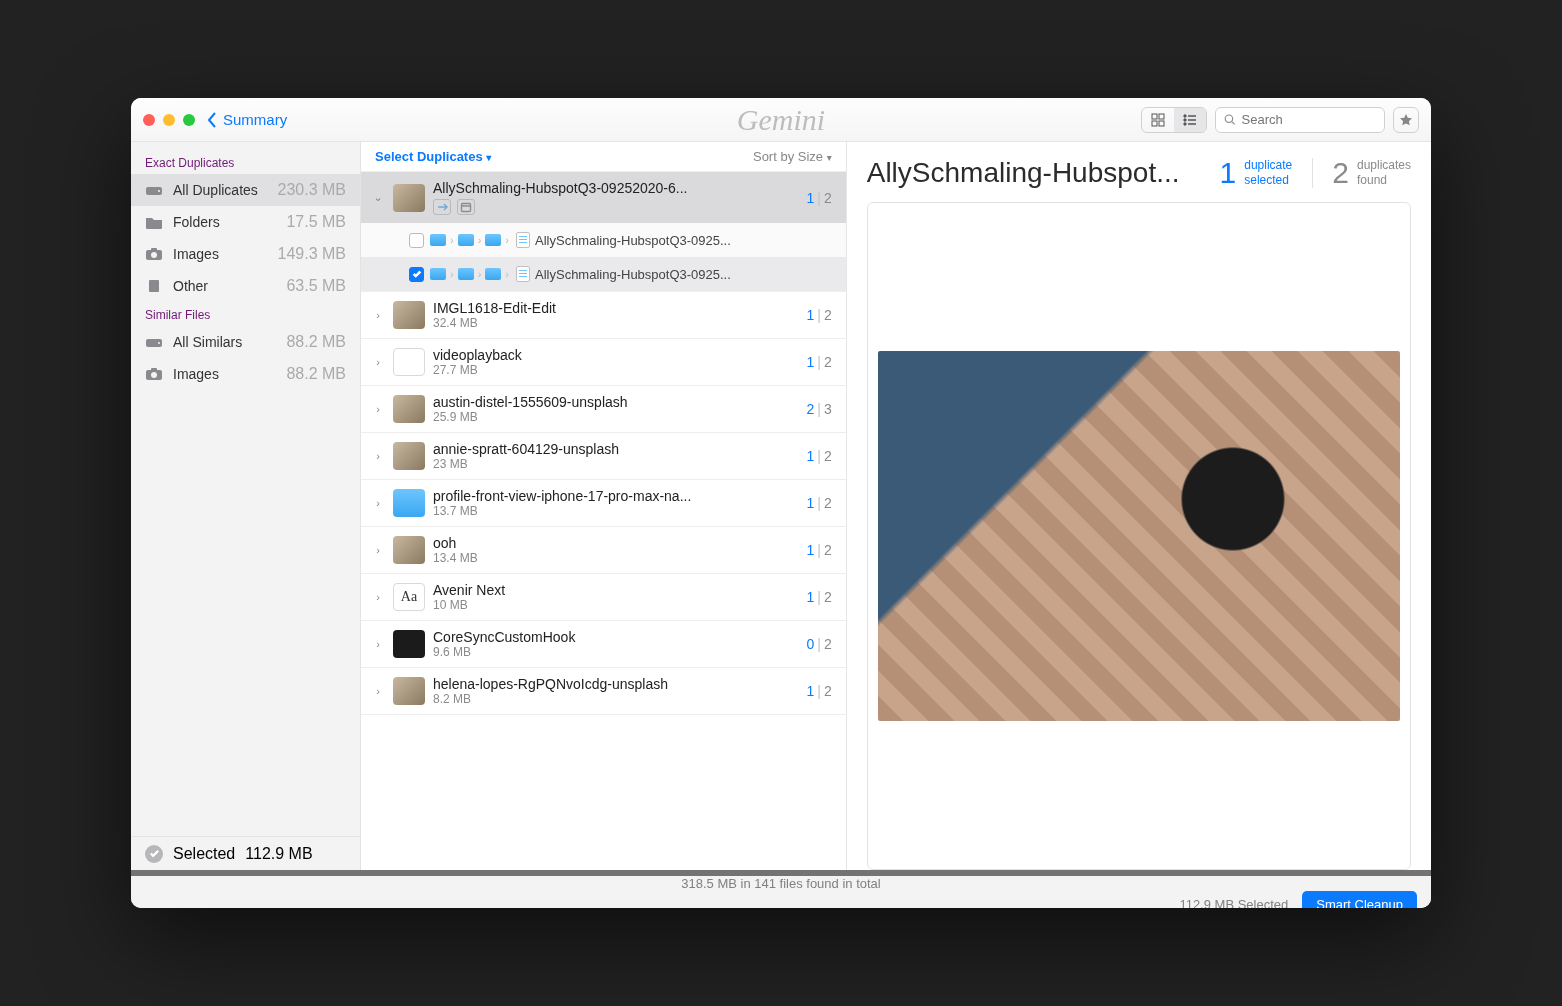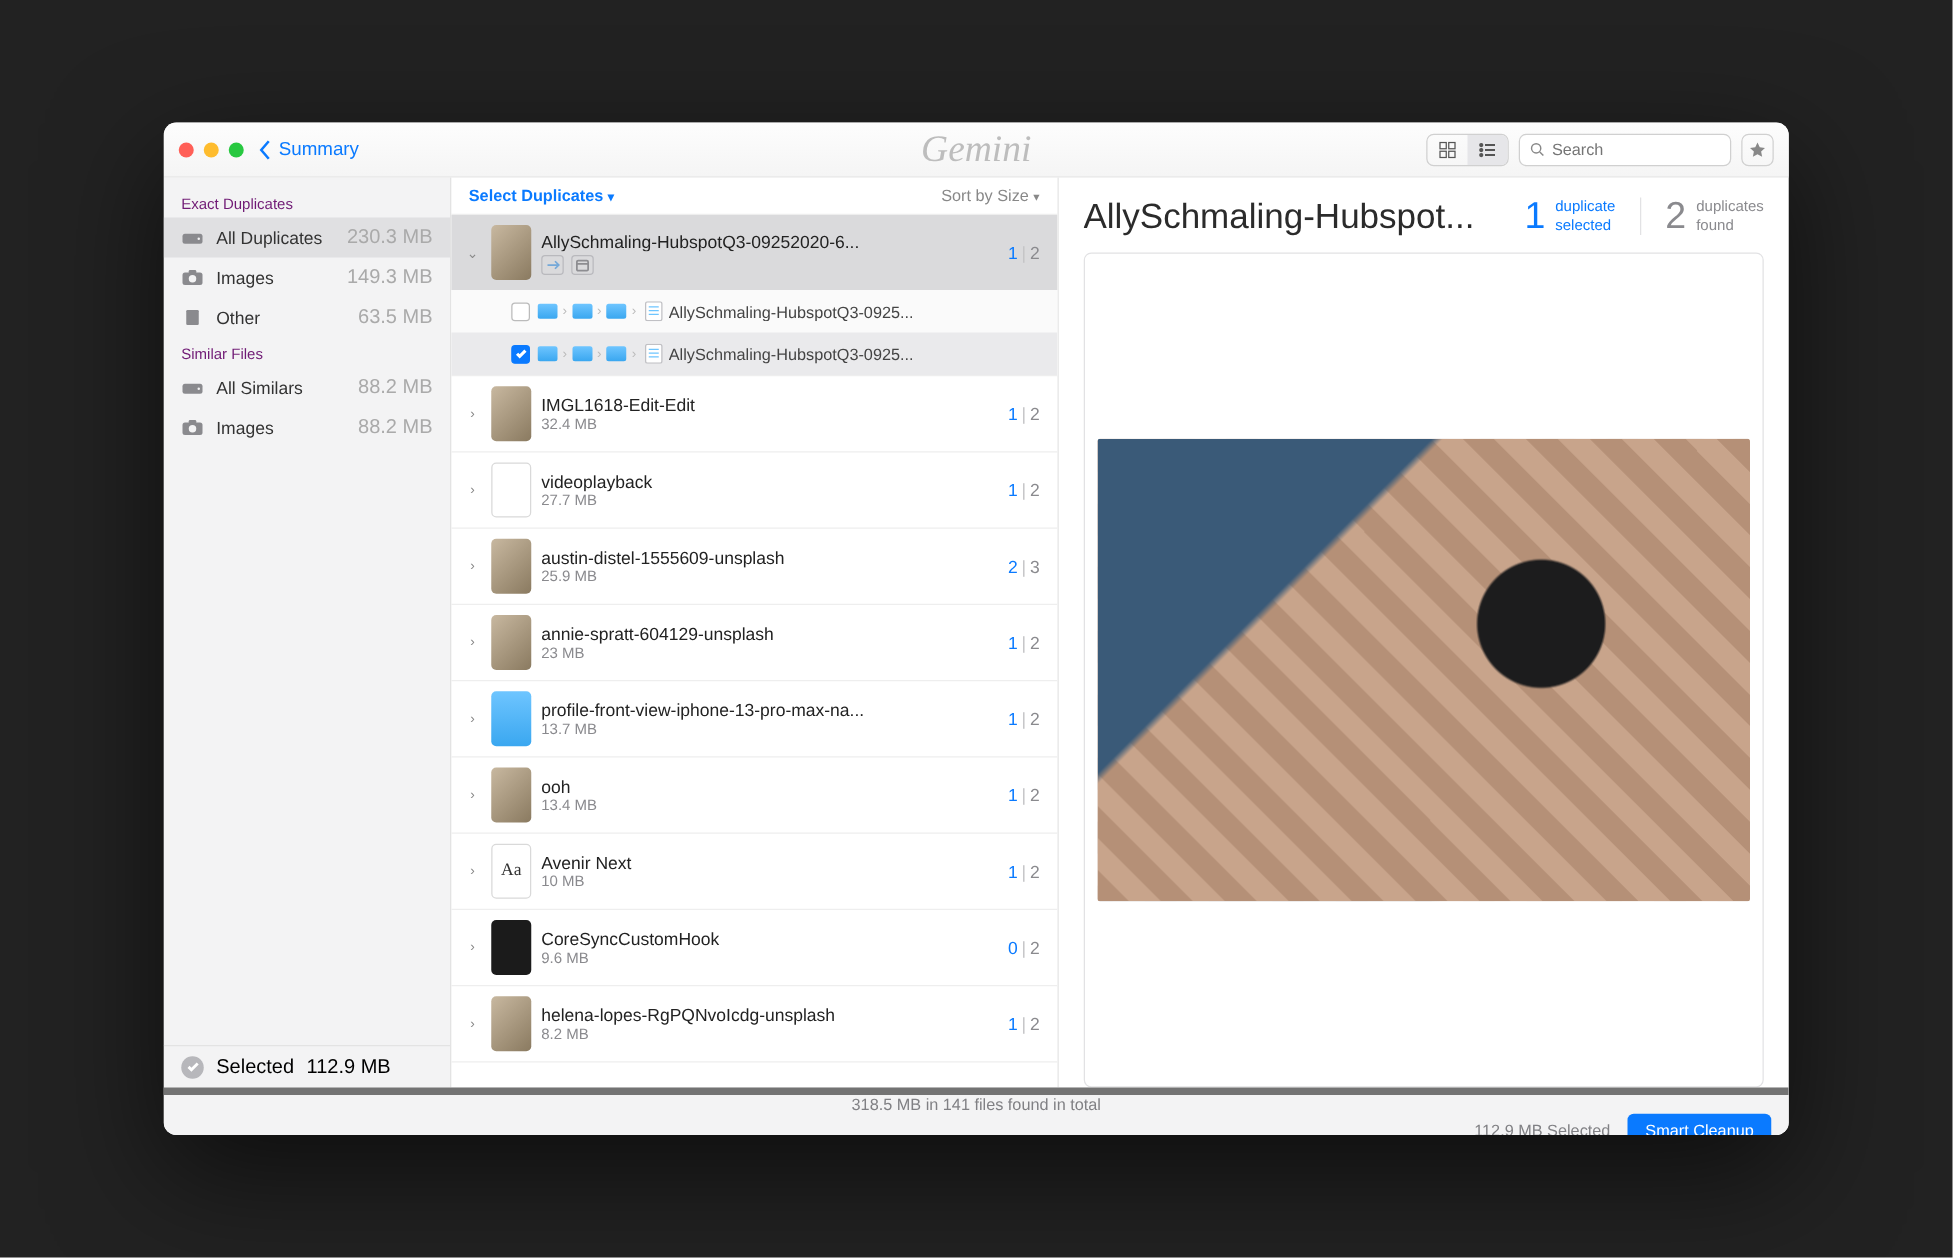--- a/index.html
+++ b/index.html
@@ -66,21 +66,21 @@
   .main { flex:1; display:flex; min-width:0; }
   .list-col { flex:1 1 46%; border-right:1px solid #e5e5e5; display:flex; flex-direction:column; min-width:0;}
   .list-header { height:30px; display:flex; align-items:center; padding:0 14px; font-size:13px; border-bottom:1px solid #eee;}
   .list-header .select-dup{color:#0a7aff;font-weight:600;cursor:pointer;}
   .list-header .sort{margin-left:auto;color:#888;cursor:pointer;}
   .list-body { flex:1; overflow:auto; }
   .group { border-bottom:1px solid #eee; }
   .group-row { display:flex; align-items:center; padding:8px 14px 8px 10px; gap:8px; cursor:pointer;}
   .group.expanded .group-row{background:#dadadc;}
   .disclosure{width:14px;display:flex;justify-content:center;color:#888;font-size:11px;}
-  .thumb{width:32px;height:44px;border-radius:4px;background:linear-gradient(135deg,#c8b8a0,#8a7a60);flex-shrink:0;}
+  .thumb{width:32px;height:28px;border-radius:4px;background:linear-gradient(135deg,#c8b8a0,#8a7a60);flex-shrink:0;}
   .thumb.folder{background:linear-gradient(#6ec5ff,#3aa7f0);}
   .thumb.file{background:#fff;border:1px solid #d9d9d9;}
   .thumb.font{background:#fff;border:1px solid #d9d9d9;display:flex;align-items:center;justify-content:center;font-size:14px;color:#333;font-family:Georgia,serif;}
   .thumb.dark{background:#1b1b1b;}
   .group-info{flex:1;min-width:0;}
   .group-title{font-size:14px;color:#222;white-space:nowrap;overflow:hidden;text-overflow:ellipsis;}
   .group-sub{font-size:12px;color:#8a8a8e;}
   .group-count{font-size:14px;color:#8a8a8e;white-space:nowrap;}
   .group-count .sel{color:#0a7aff;}
   .group-count .div{color:#c4c4c6;margin:0 3px;}
@@ -192,20 +192,29 @@
                 <rect x="1" y="4" width="16" height="8" rx="2"></rect>
                 <circle cx="14" cy="8" r="1" fill="#f3f3f4"></circle>
               </svg>
             </span>
             <span class="label">All Duplicates</span>
             <span class="size">230.3 MB</span>
           </div>
           <div class="side-item">
             <span class="icon">
               <svg viewBox="0 0 18 14">
+                <path d="M1 3h6l2 2h8v8a1 1 0 0 1-1 1H2a1 1 0 0 1-1-1z"></path>
+              </svg>
+            </span>
+            <span class="label">Folders</span>
+            <span class="size">17.5 MB</span>
+          </div>
+          <div class="side-item">
+            <span class="icon">
+              <svg viewBox="0 0 18 14">
                 <rect x="1" y="3" width="16" height="10" rx="2"></rect>
                 <circle cx="9" cy="8" r="3" fill="#f3f3f4"></circle>
                 <rect x="6" y="1" width="6" height="3" rx="1"></rect>
               </svg>
             </span>
             <span class="label">Images</span>
             <span class="size">149.3 MB</span>
           </div>
           <div class="side-item">
             <span class="icon">
@@ -355,21 +364,21 @@
                   <div class="group-sub">23 MB</div>
                 </div>
                 <div class="group-count"><span class="sel">1</span><span class="div">|</span><span>2</span></div>
               </div>
             </div>
             <div class="group">
               <div class="group-row">
                 <span class="disclosure">›</span>
                 <div class="thumb folder"></div>
                 <div class="group-info">
-                  <div class="group-title">profile-front-view-iphone-13-pro-max-na...</div>
+                  <div class="group-title">profile-front-view-iphone-17-pro-max-na...</div>
                   <div class="group-sub">13.7 MB</div>
                 </div>
                 <div class="group-count"><span class="sel">1</span><span class="div">|</span><span>2</span></div>
               </div>
             </div>
             <div class="group">
               <div class="group-row">
                 <span class="disclosure">›</span>
                 <div class="thumb photo"></div>
                 <div class="group-info">

